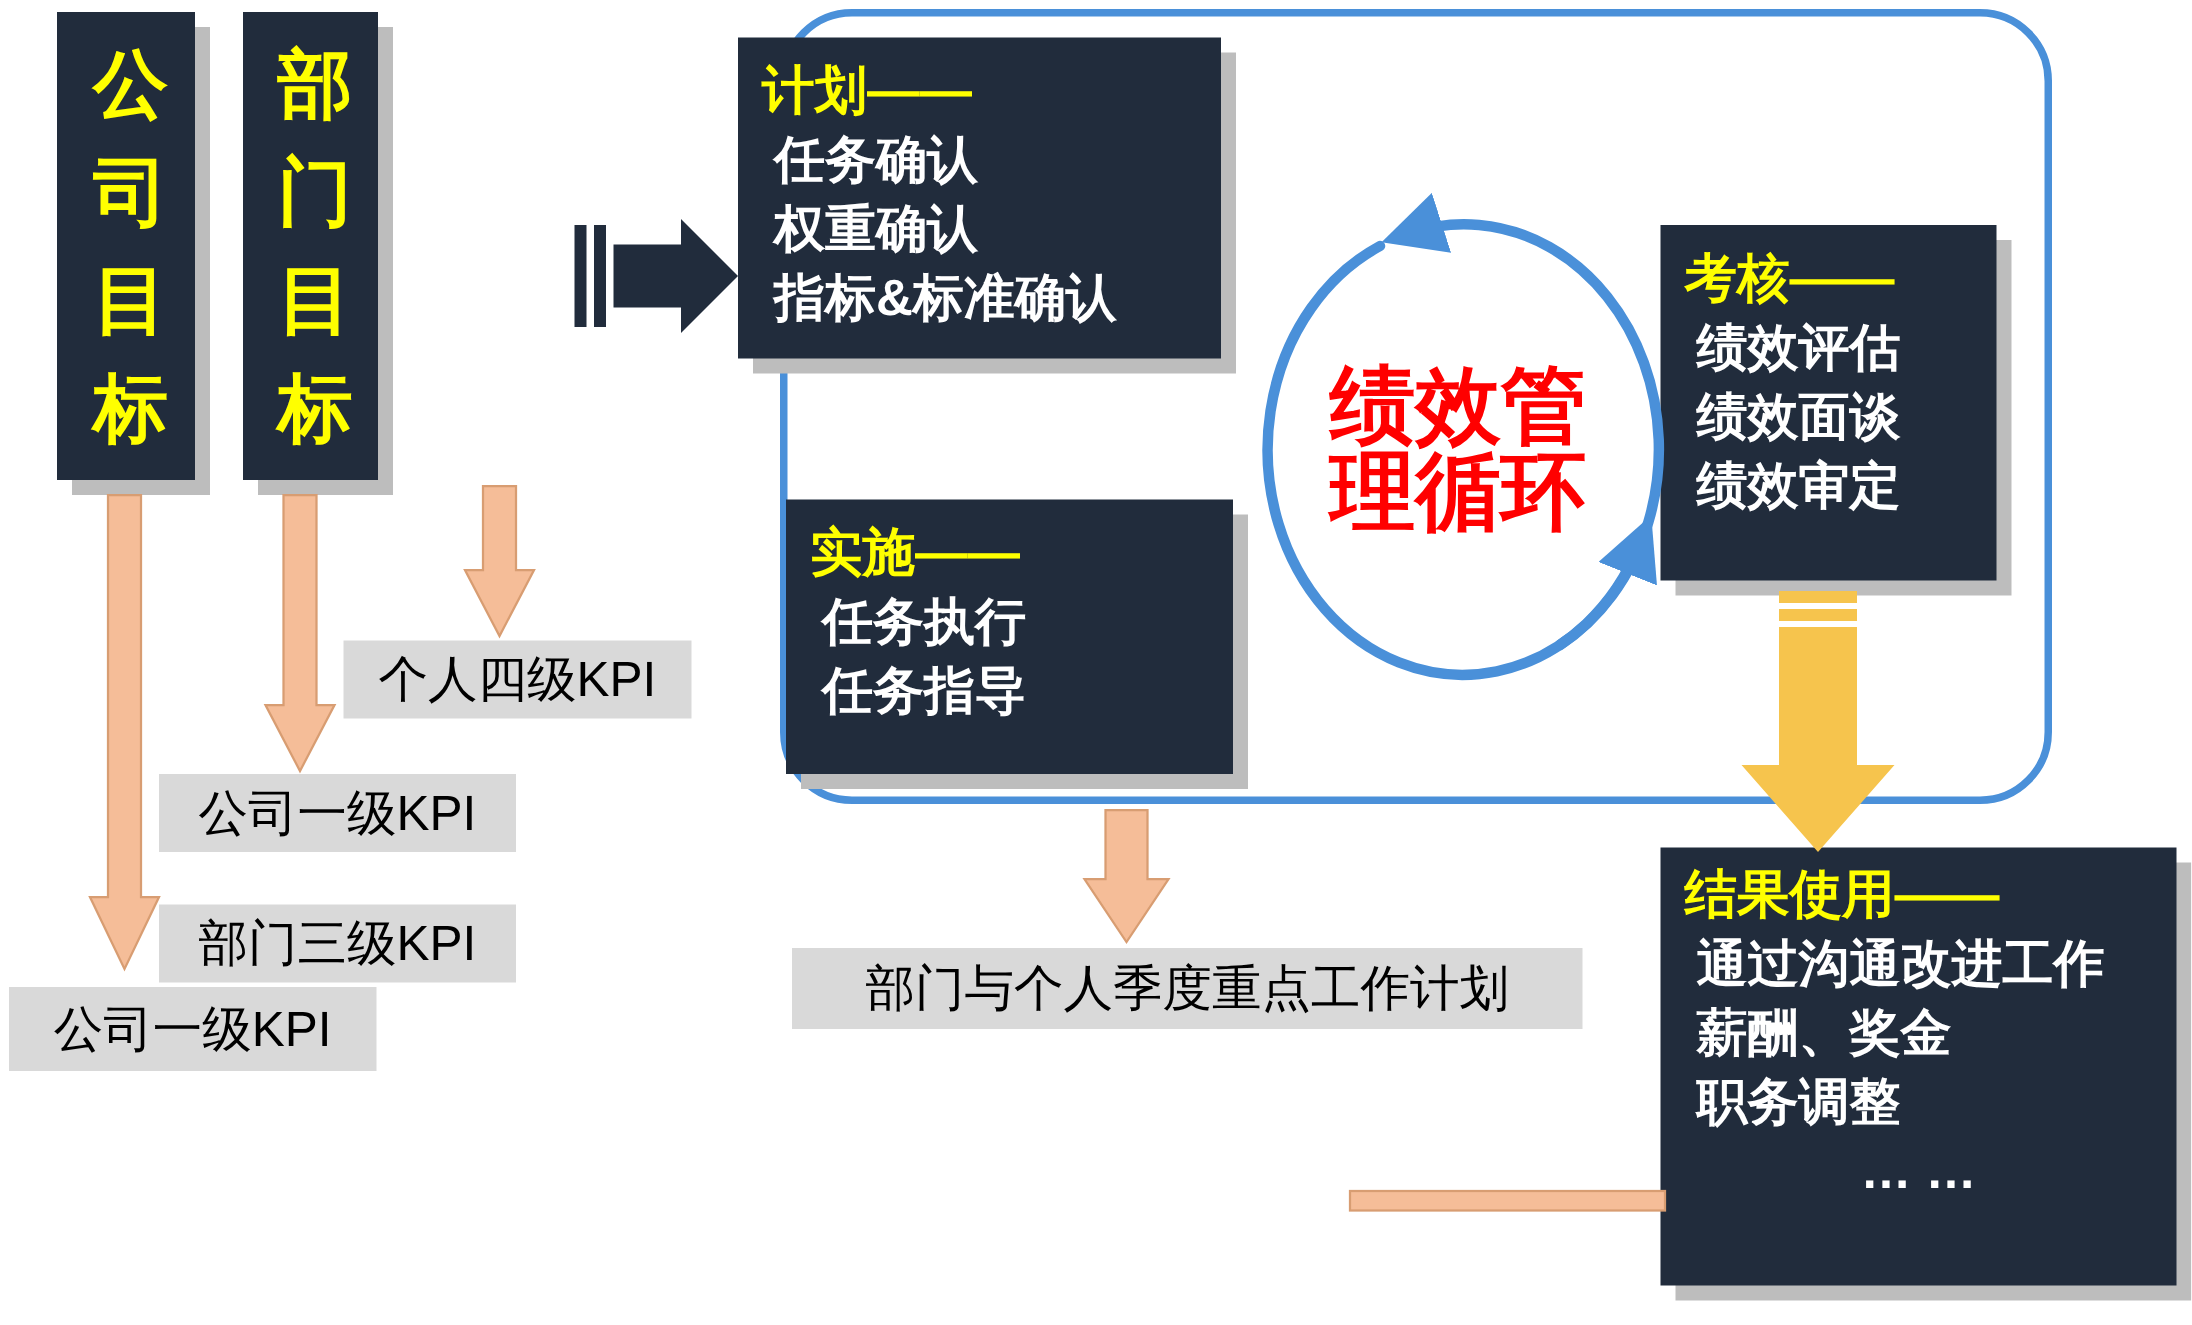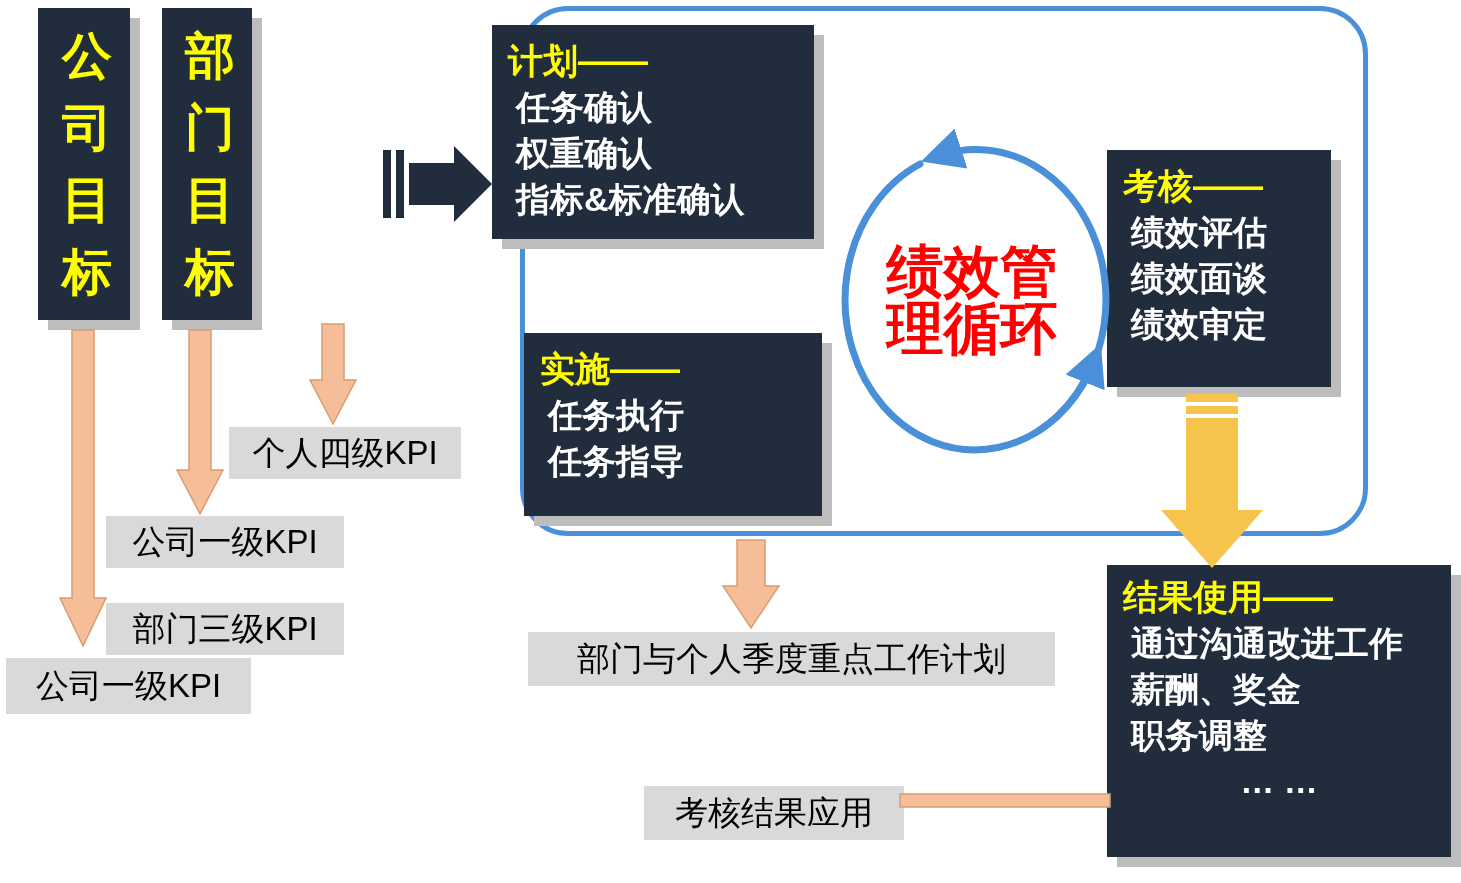--- a/index.html
+++ b/index.html
@@ -84,21 +84,20 @@
     <div class="box-item">职务调整</div>
     <div class="box-item centered">… …</div>
   </div>
 
   <div class="abs gray-label" style="left:229px; top:427px; width:232px; height:52px;">个人四级KPI</div>
   <div class="abs gray-label" style="left:106px; top:516px; width:238px; height:52px;">公司一级KPI</div>
   <div class="abs gray-label" style="left:106px; top:603px; width:238px; height:52px;">部门三级KPI</div>
   <div class="abs gray-label" style="left:6px; top:658px; width:245px; height:56px;">公司一级KPI</div>
 
   <div class="abs gray-label" style="left:528px; top:632px; width:527px; height:54px;">部门与个人季度重点工作计划</div>
-  <div class="abs gray-label" style="left:644px; top:786px; width:260px; height:54px;">考核结果应用</div>
 
   <svg class="overlay" width="1461" height="883" viewBox="0 0 1461 883">
     <defs>
       <marker id="mBlue" markerWidth="6" markerHeight="6" refX="3" refY="3" orient="auto" markerUnits="strokeWidth">
         <path d="M0,0 L6,3 L0,6 Z" fill="var(--frame-blue,#4a90d9)"></path>
       </marker>
     </defs>
 
     <polygon fill="var(--arrow-salmon,#f5bd98)" stroke="var(--arrow-salmon-edge,#d89d72)" stroke-width="1.5" points="72,330 94,330 94,598 106,598 83,646 60,598 72,598"></polygon>
     <polygon fill="var(--arrow-salmon,#f5bd98)" stroke="var(--arrow-salmon-edge,#d89d72)" stroke-width="1.5" points="189,330 211,330 211,470 223,470 200,514 177,470 189,470"></polygon>

